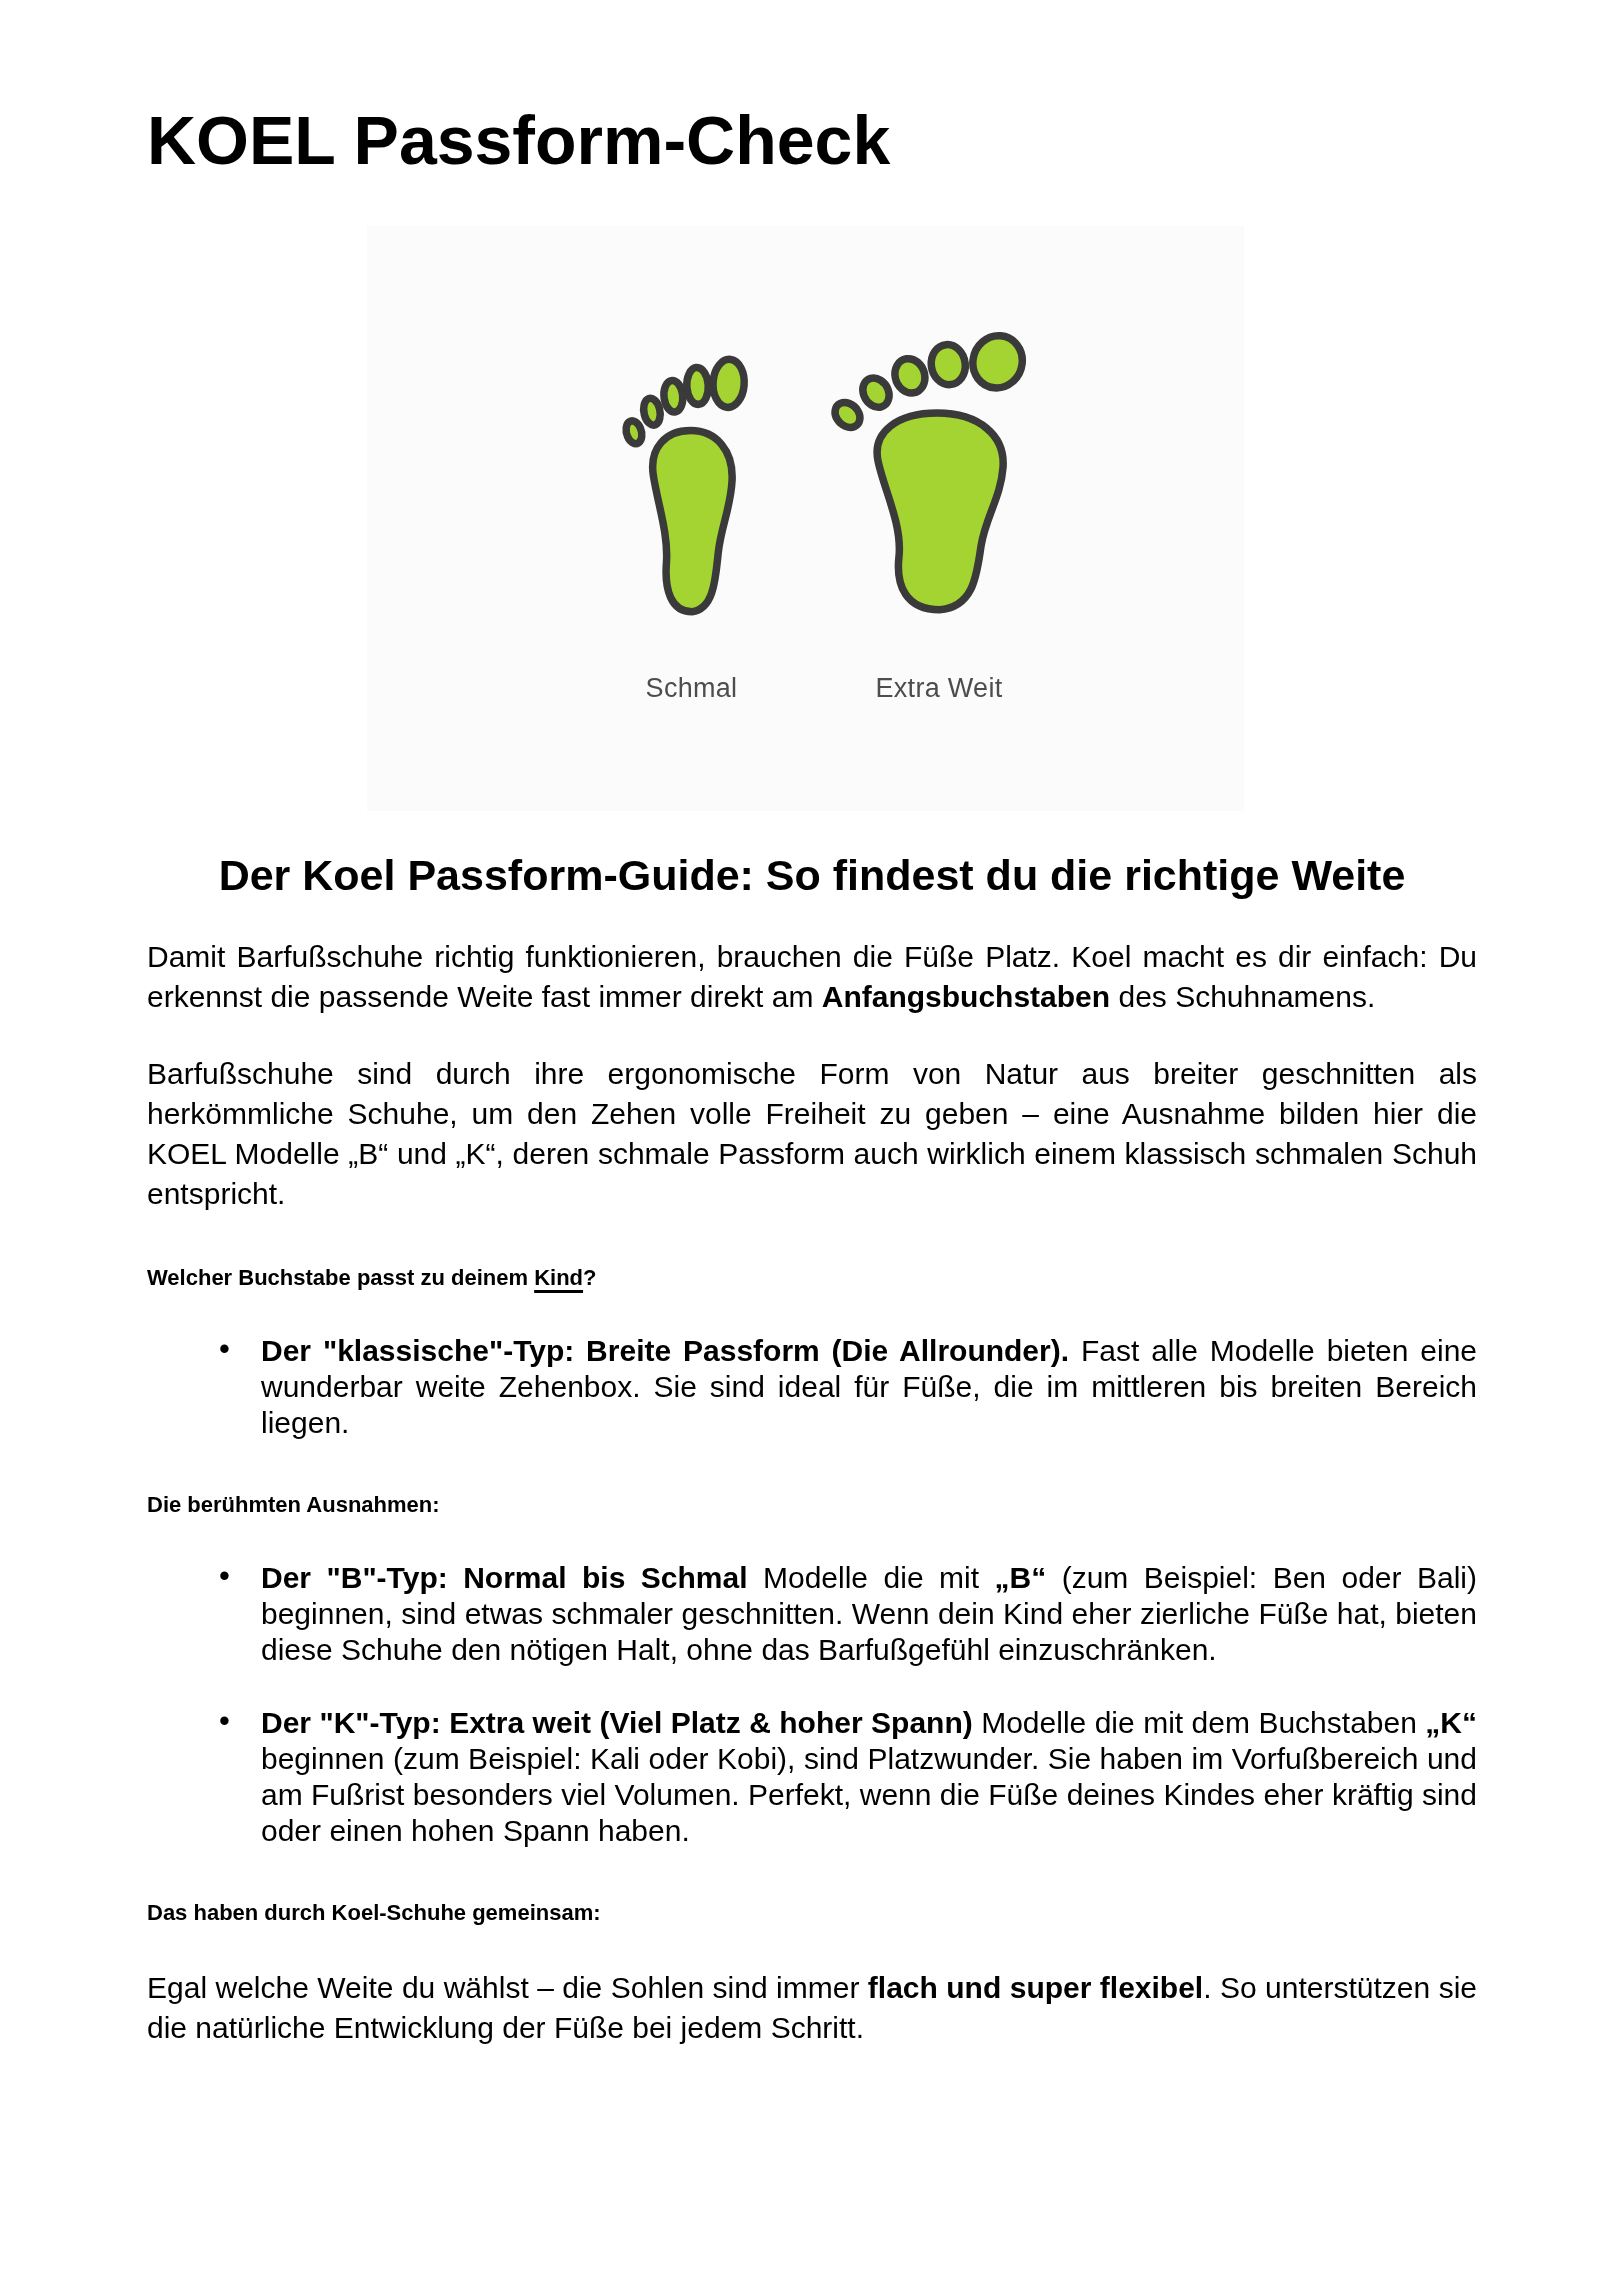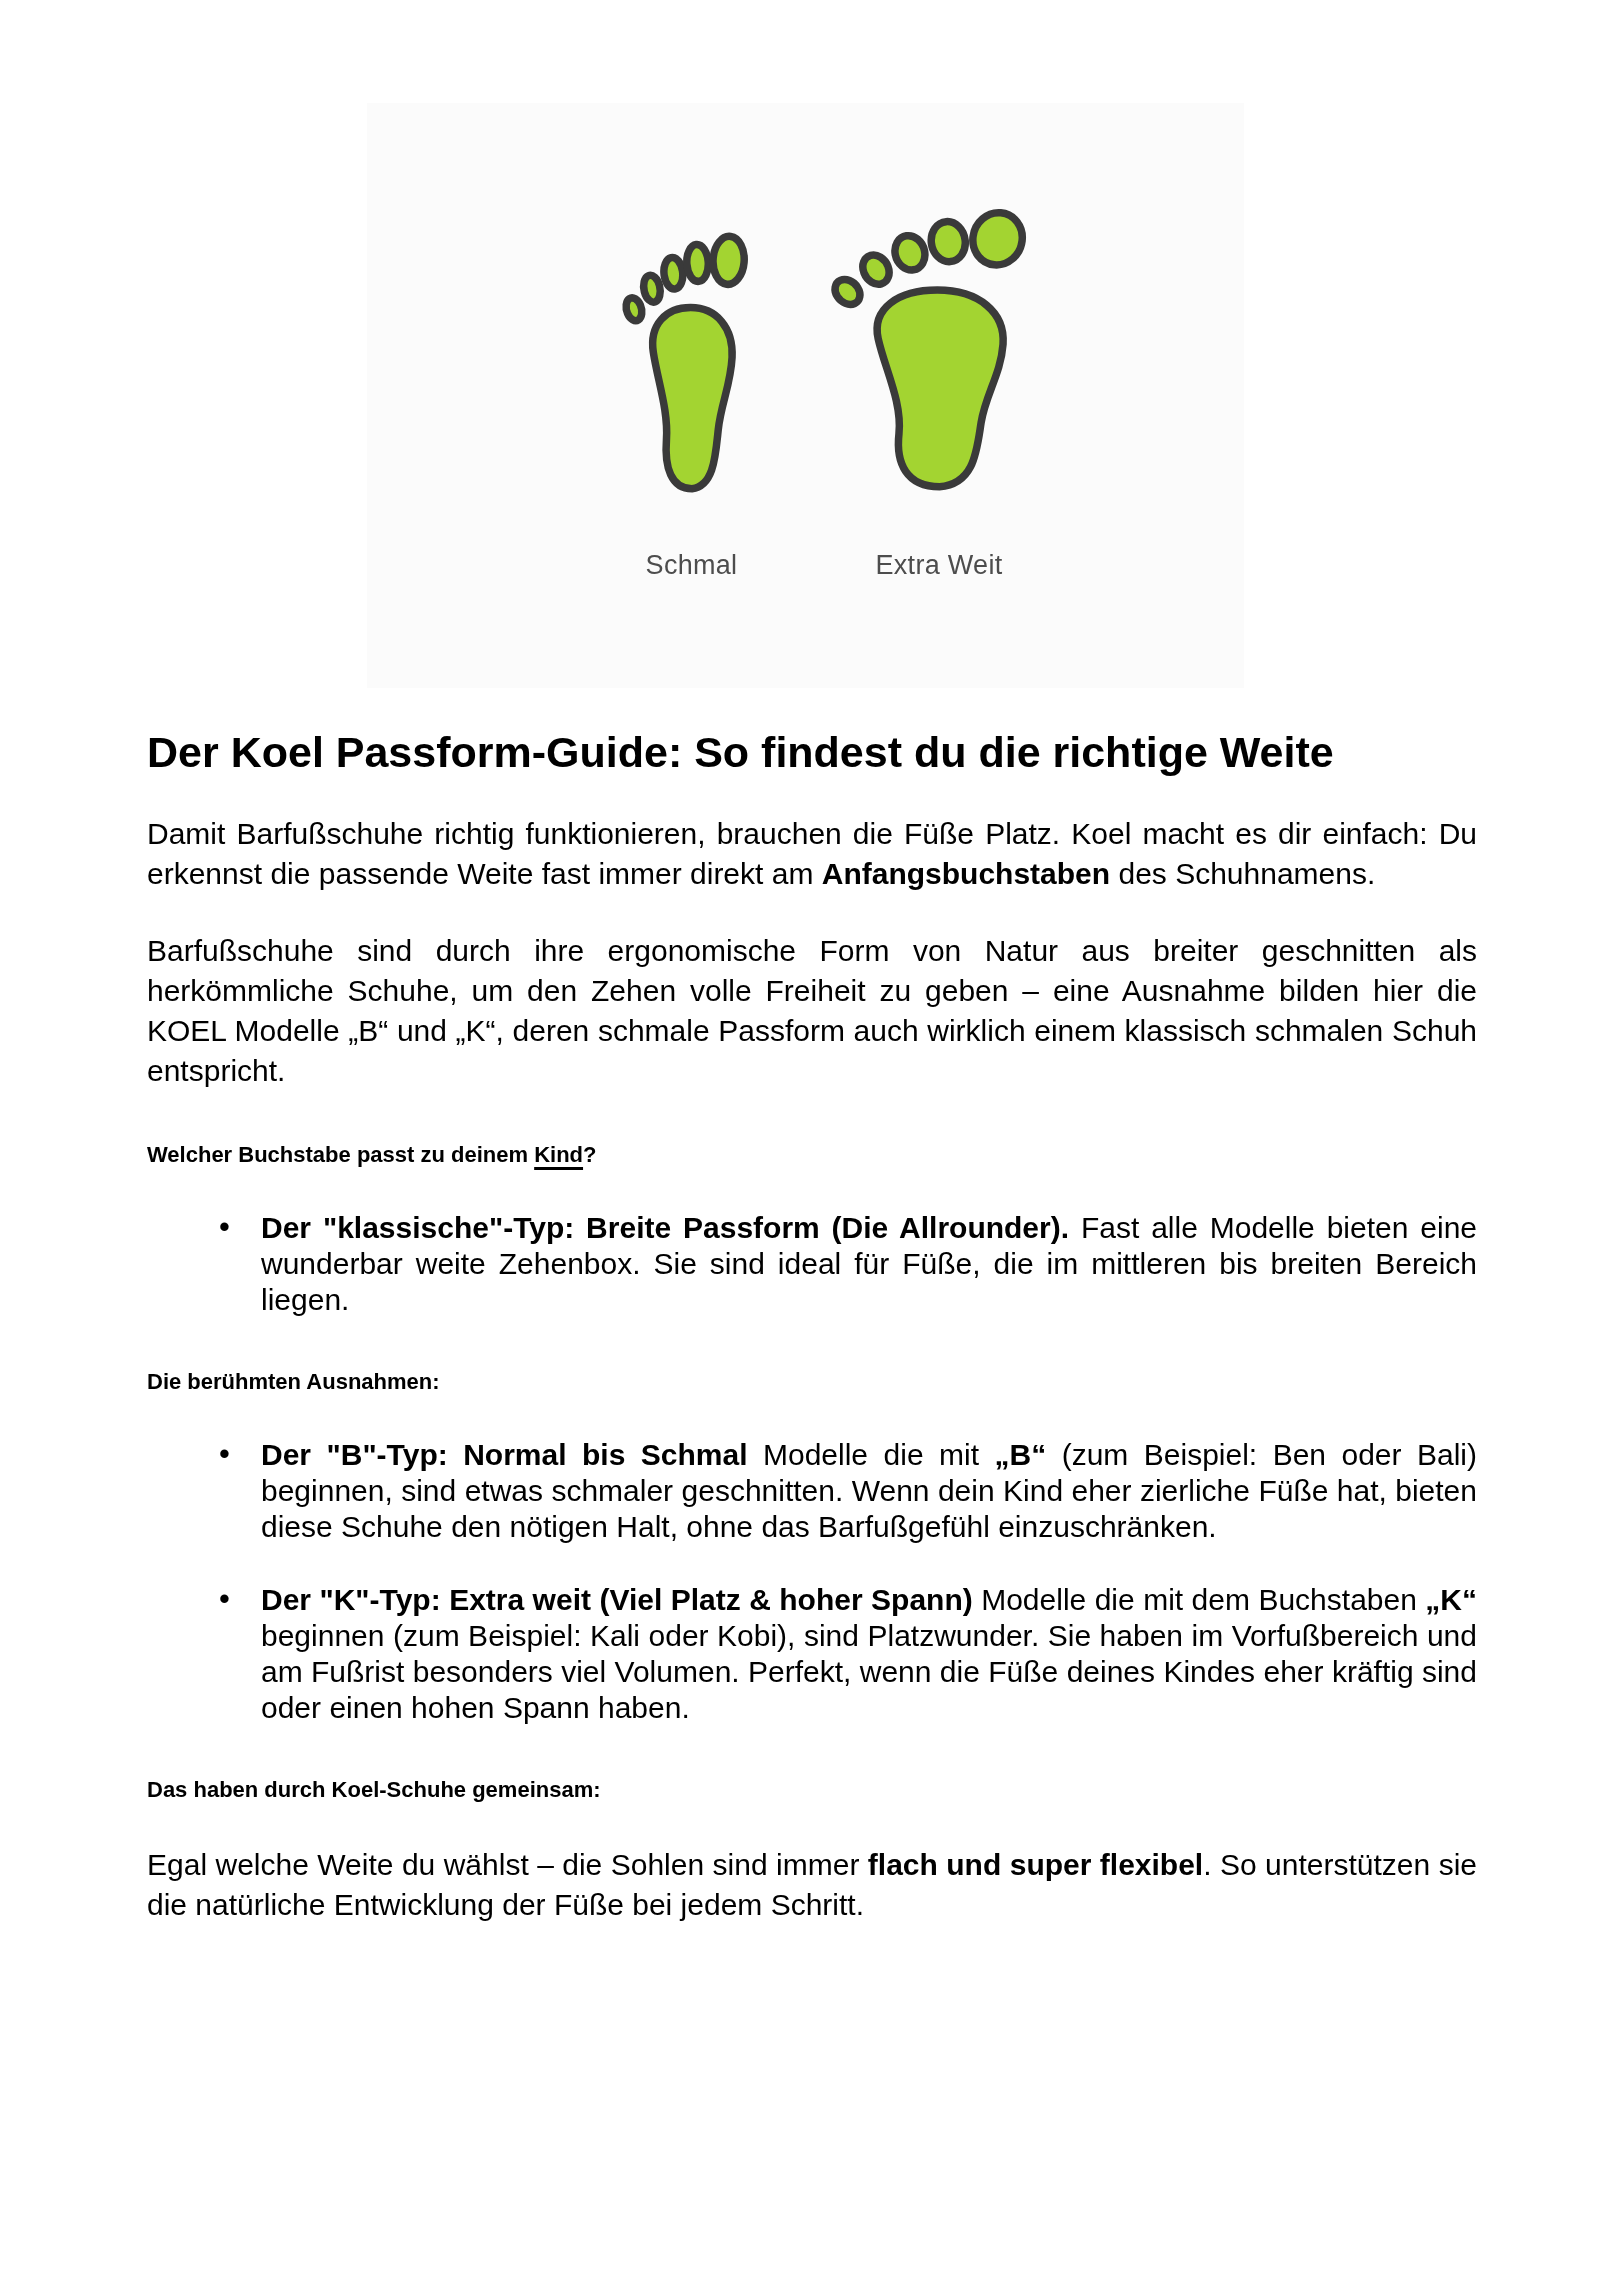--- a/index.html
+++ b/index.html
@@ -34,21 +34,21 @@
   .foot-label {
     margin-top: 38px;
     font-size: 27px; font-weight: 500;
     color: var(--label-color, #4d4d4d);
     letter-spacing: 0.3px;
   }
 
   
   h2.guide-heading {
     font-size: 43px; font-weight: bold;
-    margin: 0 0 37px 0; line-height: 1.15;
+    margin: 0 0 37px 0; line-height: 1.15; text-align: center;
   }
   p.body-par {
     font-size: 30px; line-height: 40px;
     text-align: justify;
     margin: 0 0 37px 0;
   }
   h3.sub-heading {
     font-size: 22px; font-weight: bold; line-height: 36px;
     margin: 46px 0 37px 0;
   }
@@ -79,20 +79,21 @@
       <ellipse class="foot-shape" cx="83" cy="62" rx="13.5" ry="18.5" transform="rotate(-10 83 62)" vector-effect="non-scaling-stroke" stroke-width="7.5"></ellipse>
       <ellipse class="foot-shape" cx="118" cy="50" rx="15.5" ry="21.5" transform="rotate(-5 118 50)" vector-effect="non-scaling-stroke" stroke-width="7.5"></ellipse>
       <ellipse class="foot-shape" cx="163" cy="47" rx="22.5" ry="28" transform="rotate(6 163 47)" vector-effect="non-scaling-stroke" stroke-width="7.5"></ellipse>
       <path class="foot-shape" vector-effect="non-scaling-stroke" stroke-width="7.5" d="M 108,102 C 146,102 170,126 168,160 C 166,192 152,214 148,244 C 144,274 142,310 110,313 C 80,313 70,288 73,256 C 76,222 60,186 54,154 C 48,122 72,102 108,102 Z"></path>
     </g>
   </defs>
 </svg>
 
 <div class="page">
 
+  <h1 class="title">KOEL Passform-Check</h1>
 
   <div class="figure">
     <div class="feet">
       <div class="foot-col">
         <svg width="152" height="292" viewBox="0 0 220 340" preserveAspectRatio="none">
           <use href="#footprint-shape"></use>
         </svg>
         <div class="foot-label">Schmal</div>
       </div>
       <div class="foot-col">

